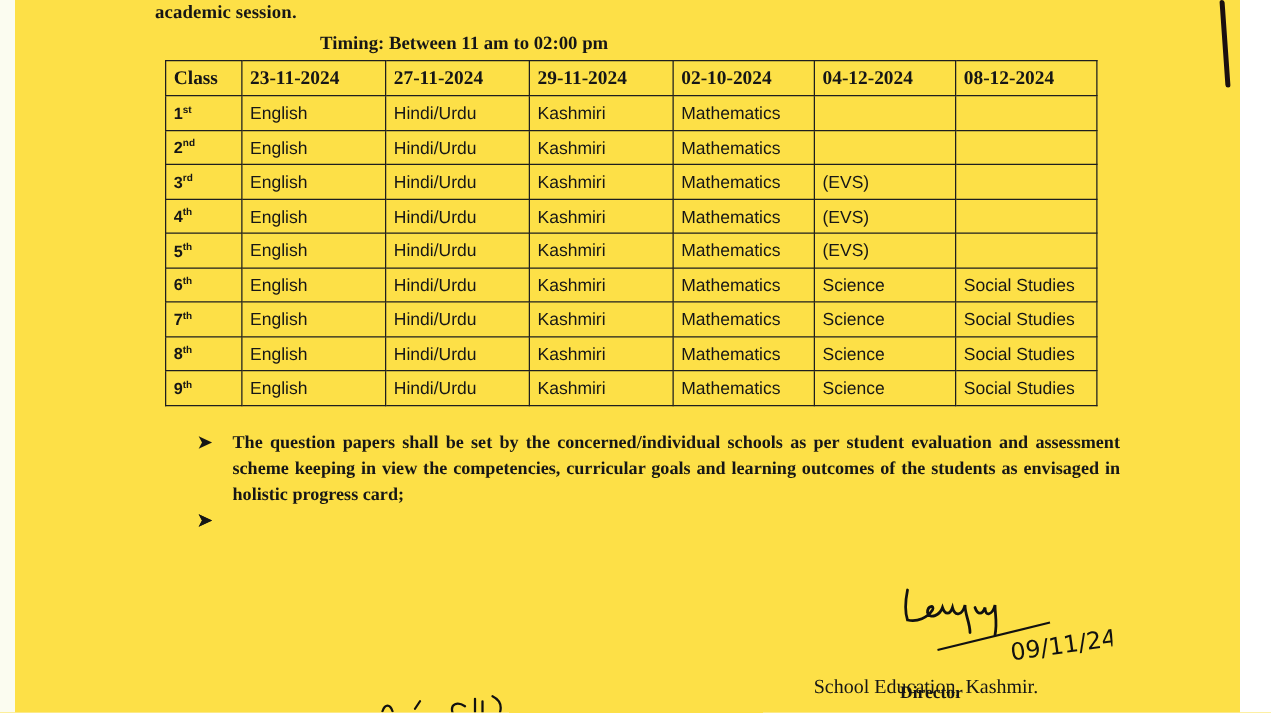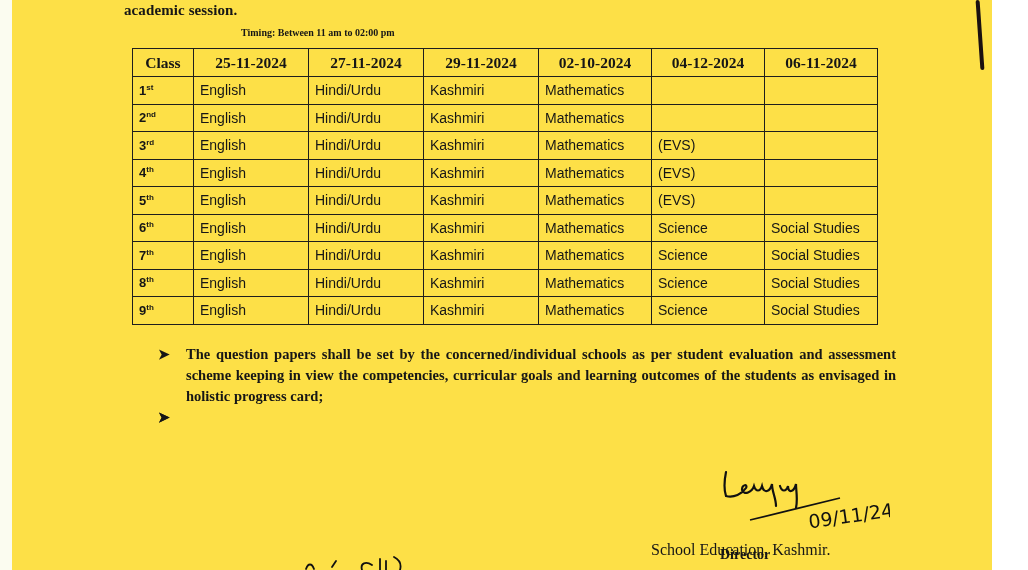--- a/index.html
+++ b/index.html
@@ -2,24 +2,24 @@
 <html><head>
 <meta charset="utf-8">
 <style>
   html,body{margin:0;padding:0;}
   body{width:1028px;height:570px;overflow:hidden;background:#fbfcf0;position:relative;
        font-family:"Liberation Serif","DejaVu Serif",serif;color:#161616;}
   .page{position:absolute;left:0;top:0;width:1028px;height:570px;background:#fde047;margin-left:12px;}
   .right-strip{position:absolute;left:980px;top:0;width:48px;height:570px;background:#ffffff;}
   .edge-line{position:absolute;left:966px;top:0;width:4px;height:70px;background:#1a1010;transform:skewX(4deg);border-radius:2px;}
   .intro{position:absolute;left:112px;top:2px;font-weight:bold;font-size:15px;letter-spacing:0.1px;}
-  .timing{position:absolute;left:229px;top:27px;font-weight:bold;font-size:10px;text-align:right;}
+  .timing{position:absolute;left:244px;top:27px;font-weight:bold;font-size:15px;text-align:right;}
   table.sched{position:absolute;left:120px;top:48px;border-collapse:collapse;font-size:14px;}
   table.sched th,table.sched td{border:1.5px solid #1e1e1e;padding:0 6px;height:26.5px;text-align:left;vertical-align:middle;font-family:"Liberation Sans Narrow","Liberation Sans",sans-serif;}
-  table.sched th{font-family:"Liberation Serif",serif;font-weight:bold;font-size:15.5px;height:27px;text-align:center;}
+  table.sched th{font-family:"Liberation Serif",serif;font-weight:bold;font-size:15.5px;height:27px;}
   table.sched td.cls{font-weight:bold;font-size:13px;width:48px;}
   table.sched td.cls sup{font-size:8px;}
   .c1{width:102px}.c2{width:102px}.c3{width:102px}.c4{width:100px}.c5{width:100px}.c6{width:100px}
   .notes{position:absolute;left:146px;top:344px;width:738px;font-size:14.5px;font-weight:bold;line-height:21px;}
   .note{position:relative;padding-left:28px;margin-bottom:0;text-align:justify;}
   .note .arrow{position:absolute;left:0;top:0;font-size:14px;}
   .note sup{font-size:9px;}
   .signature{position:absolute;left:708px;top:468px;width:170px;height:60px;}
   .director{position:absolute;left:708px;top:547px;font-weight:bold;font-size:14px;}
   .office{position:absolute;left:639px;top:541px;font-weight:normal;font-size:16px;}
@@ -32,26 +32,26 @@
   <div class="right-strip"></div>
   <div class="edge-line"></div>
 
   <div class="intro">academic session.</div>
   <div class="timing">Timing: Between 11 am to 02:00 pm</div>
 
   <table class="sched">
     <thead>
       <tr>
         <th>Class</th>
-        <th class="c1">25-11-2024</th>
+        <th class="c1">23-11-2024</th>
         <th class="c2">27-11-2024</th>
         <th class="c3">29-11-2024</th>
         <th class="c4">02-10-2024</th>
         <th class="c5">04-12-2024</th>
-        <th class="c6">06-11-2024</th>
+        <th class="c6">08-12-2024</th>
       </tr>
     </thead>
     <tbody id="sched-body">
         <tr>
           <td class="cls"><span>1</span><sup>st</sup></td>
           <td>English</td>
           <td>Hindi/Urdu</td>
           <td>Kashmiri</td>
           <td>Mathematics</td>
           <td></td>

